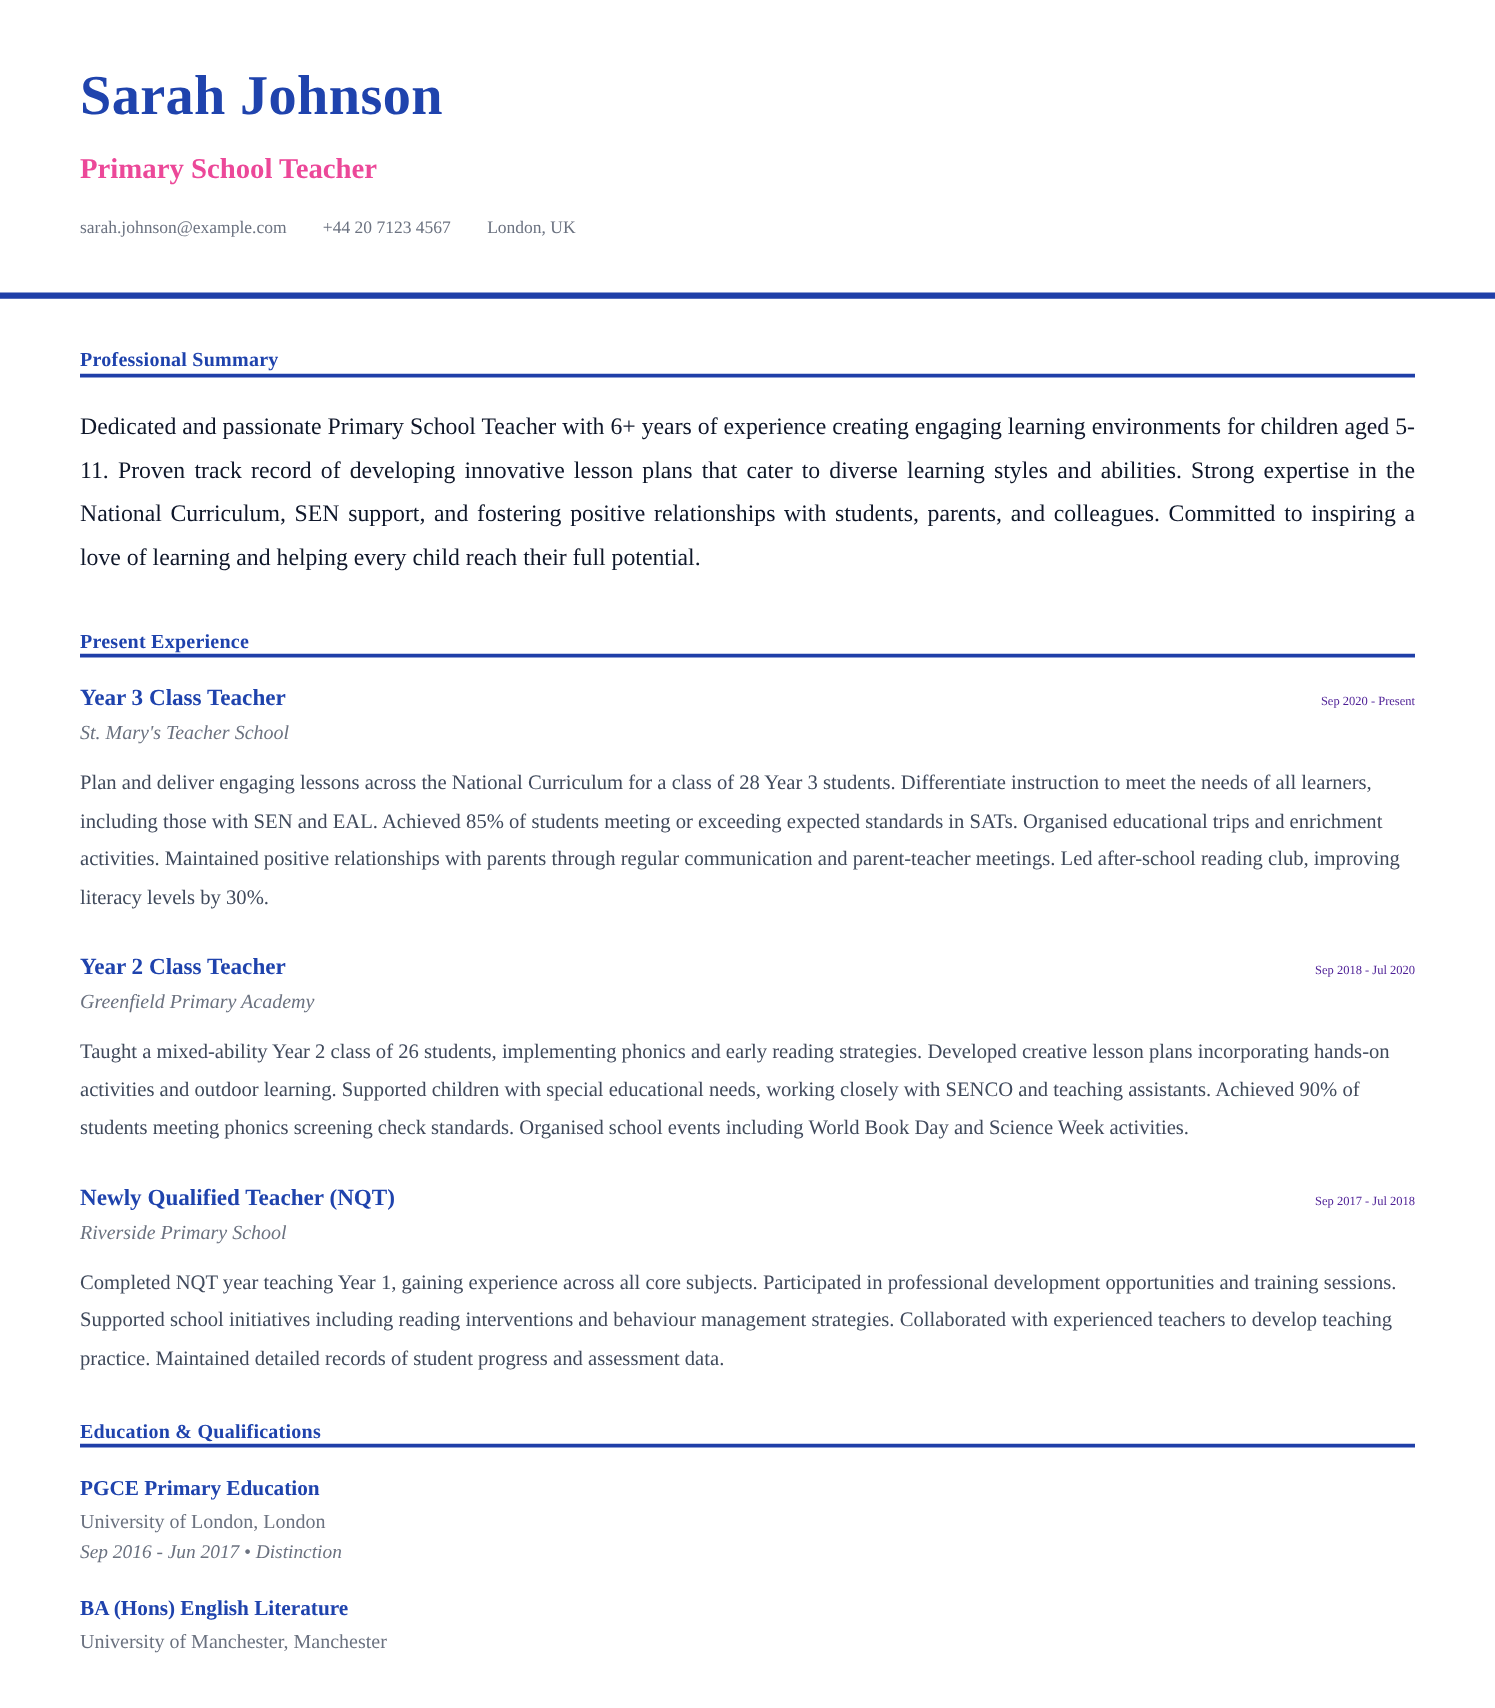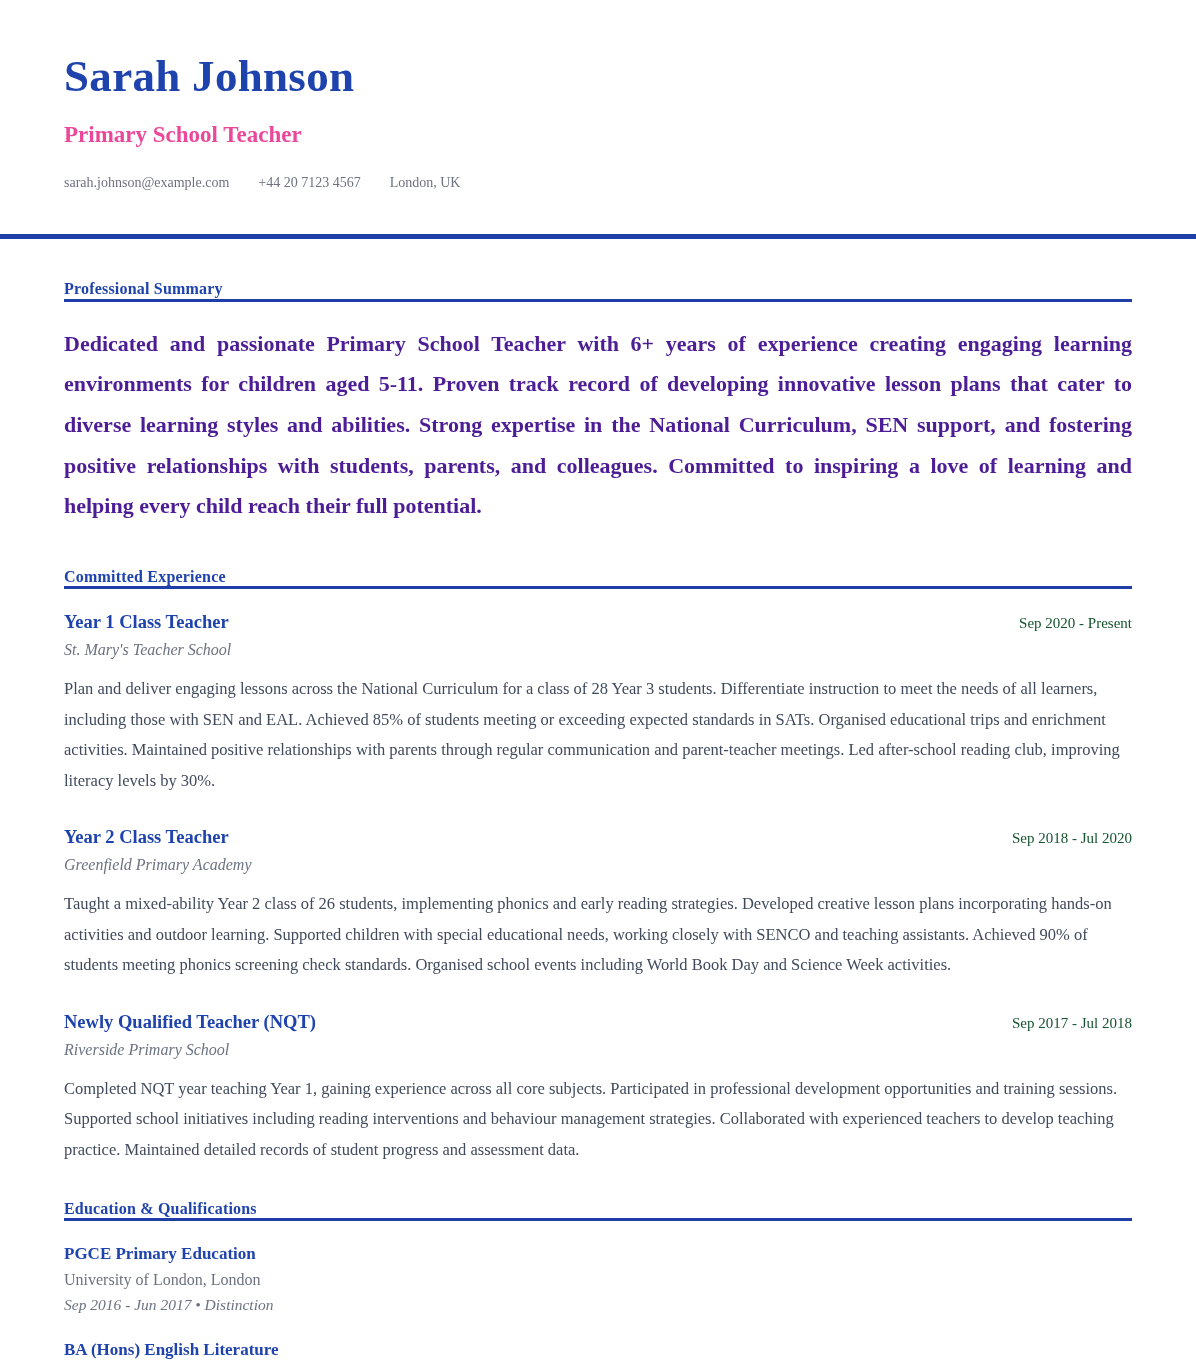--- a/index.html
+++ b/index.html
@@ -81,25 +81,24 @@
   .section-rule {
     width: 100%;
     height: 3px;
     background: #1f3fa8;
   }
 
   .section-body { padding-top: 22px; }
 
   
   .summary-text {
-    font-size: 22px;
+    font-size: 19px;
     line-height: 1.85;
-    color: #4c1d95;
+    color: #0f172a;
     text-align: justify;
-    font-weight: bold;
   }
 
   
   .job { margin-bottom: 30px; }
   .job:last-child { margin-bottom: 0; }
 
   .job-head {
     display: flex;
     align-items: baseline;
     justify-content: space-between;
@@ -107,22 +106,22 @@
   }
 
   .job-role {
     font-size: 18.5px;
     font-weight: bold;
     color: #1f43ad;
     line-height: 1.25;
   }
 
   .job-dates {
-    font-size: 15px;
-    color: #14532d;
+    font-size: 10px;
+    color: #4c1d95;
     white-space: nowrap;
     padding-left: 24px;
   }
 
   .job-org {
     font-size: 16px;
     font-style: italic;
     color: #6b7280;
     margin-top: 6px;
     line-height: 1.3;
@@ -185,27 +184,27 @@
 
     <section class="section">
       <h2 class="section-title">Professional Summary</h2>
       <div class="section-rule"></div>
       <div class="section-body">
         <p class="summary-text">Dedicated and passionate Primary School Teacher with 6+ years of experience creating engaging learning environments for children aged 5-11. Proven track record of developing innovative lesson plans that cater to diverse learning styles and abilities. Strong expertise in the National Curriculum, SEN support, and fostering positive relationships with students, parents, and colleagues. Committed to inspiring a love of learning and helping every child reach their full potential.</p>
       </div>
     </section>
 
     <section class="section">
-      <h2 class="section-title">Committed Experience</h2>
+      <h2 class="section-title">Present Experience</h2>
       <div class="section-rule"></div>
       <div class="section-body">
 
         <div class="job">
           <div class="job-head">
-            <div class="job-role">Year 1 Class Teacher</div>
+            <div class="job-role">Year 3 Class Teacher</div>
             <div class="job-dates">Sep 2020 - Present</div>
           </div>
           <div class="job-org">St. Mary's Teacher School</div>
           <p class="job-desc">Plan and deliver engaging lessons across the National Curriculum for a class of 28 Year 3 students. Differentiate instruction to meet the needs of all learners, including those with SEN and EAL. Achieved 85% of students meeting or exceeding expected standards in SATs. Organised educational trips and enrichment activities. Maintained positive relationships with parents through regular communication and parent-teacher meetings. Led after-school reading club, improving literacy levels by 30%.</p>
         </div>
 
         <div class="job">
           <div class="job-head">
             <div class="job-role">Year 2 Class Teacher</div>
             <div class="job-dates">Sep 2018 - Jul 2020</div>

